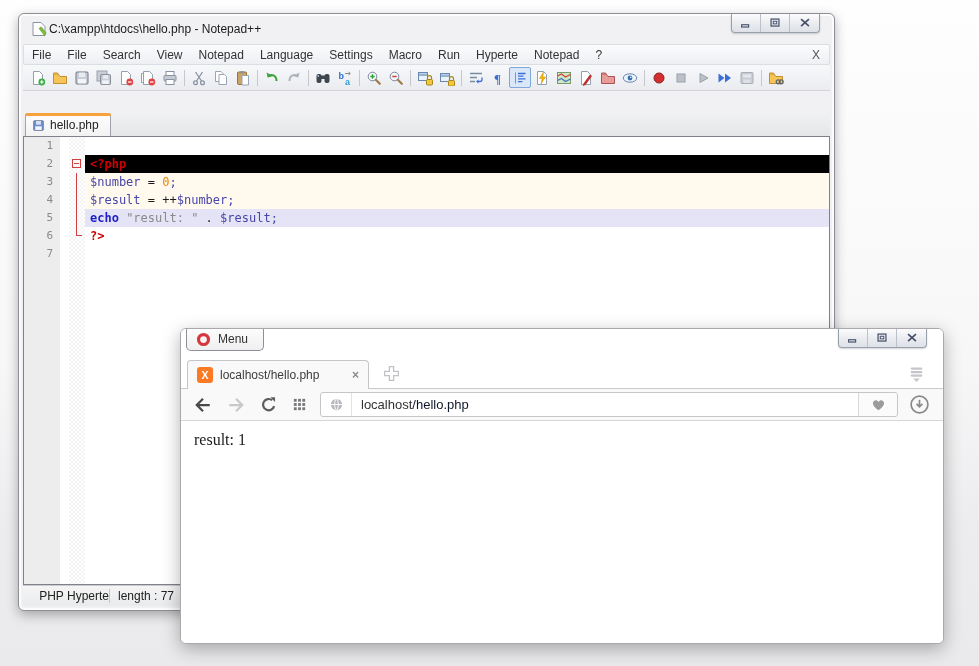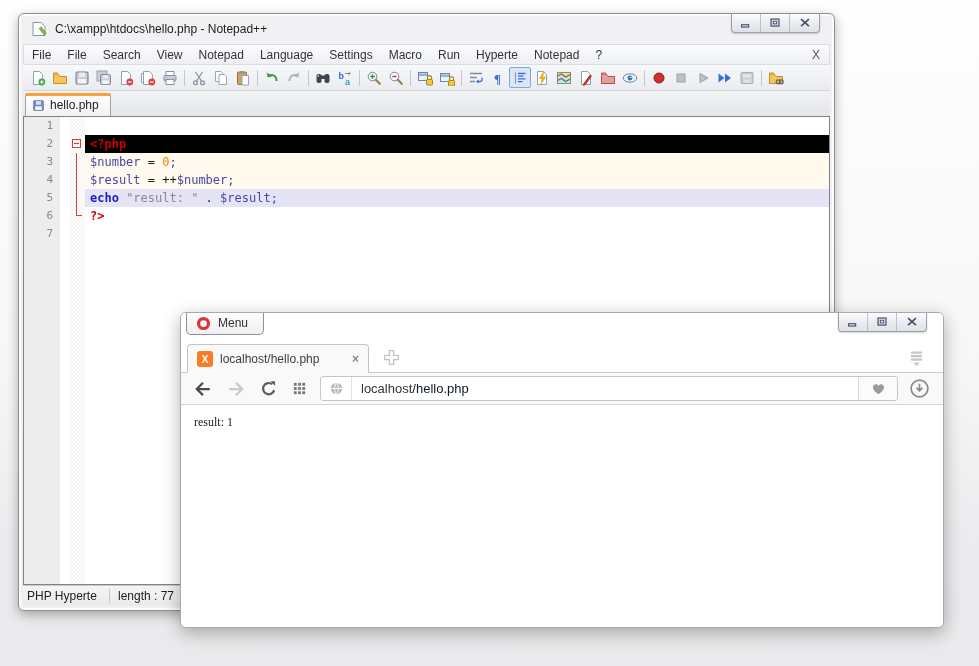--- a/index.html
+++ b/index.html
@@ -18,35 +18,35 @@
     box-shadow:0 1px 2px rgba(0,0,0,.18); }
   .wbtn{ width:29px; height:18px; display:flex; align-items:center; justify-content:center;
     border-right:1px solid #BBC1CA; }
   .wbtn:last-child{ border-right:none; }
 
   
   .np{ position:absolute; left:18px; top:13px; width:817px; height:598px; z-index:1;
     background:#F1F1F3; border:1px solid #8F9097; border-radius:6px;
     box-shadow:0 4px 12px rgba(0,0,0,.30), inset 0 0 0 2px rgba(255,255,255,.8);
     display:flex; flex-direction:column; padding:0 4px 4px; }
-  .np-title{ height:30px; display:flex; align-items:center; gap:8px; padding-left:8px;
+  .np-title{ height:30px; display:flex; align-items:center; gap:2px; padding-left:8px;
     font-size:12px; color:#1c1c1c; }
   .np-menu{ height:21px; display:flex; align-items:center;
     background:linear-gradient(#FBFCFD,#EDEFF3); border:1px solid #DADDE2; border-radius:2px;
     font-size:12px; color:#333; }
   .menu-item{ padding:0 8px; cursor:default; }
   .menu-close{ margin-left:auto; padding-right:9px; color:#555; font-size:12px; }
   .np-toolbar{ height:26px; display:flex; align-items:center; padding-left:4px;
     background:linear-gradient(#F7F8FA,#EAECF0); border-bottom:1px solid #D2D4D8; }
   .tb-btn{ width:22px; height:21px; display:flex; align-items:center; justify-content:center; }
   .tb-btn svg{ width:16px; height:16px; }
   .tb-btn.pressed{ background:#D9E7F8; border:1px solid #7FA8D9; border-radius:2px; }
   .tb-sep{ width:1px; height:16px; background:#C5C8CD; margin:0 3px; flex:none; }
   .np-tabbar{ height:25px; background:linear-gradient(#F1F2F3,#E5E6E8);
-    display:flex; align-items:flex-end; padding-left:2px; }
+    display:flex; align-items:flex-end; padding-left:2px;margin-top:20px; }
   .np-tab{ height:23px; display:flex; align-items:center; gap:5px; padding:0 11px 0 6px;
     background:linear-gradient(#FEFEFE,#F2F2F2); border:1px solid #9FA3A9; border-bottom:none;
     border-radius:3px 3px 0 0; position:relative; font-size:12px; color:#222; }
   .np-tab::before{ content:""; position:absolute; left:-1px; right:-1px; top:-1px; height:3px;
     background:#F9A13C; border-radius:3px 3px 0 0; }
   .np-editor{ flex:1; border:1px solid #7F8288; background:#fff; position:relative; overflow:hidden; }
   .ed-col-gutter{ position:absolute; left:0; top:0; bottom:0; width:36px; background:#EDEDEE; }
   .ed-col-fold{ position:absolute; left:45px; top:0; bottom:0; width:16px;
     background:conic-gradient(#F3F3F4 25%,#FFFFFF 0 50%,#F3F3F4 0 75%,#FFFFFF 0);
     background-size:4px 4px; }
@@ -62,26 +62,26 @@
   .fold-stub{ position:absolute; left:7px; top:8px; width:6px; height:1px; background:#D04040; }
   .fold-box{ position:absolute; left:3px; top:4px; width:9px; height:9px;
     border:1px solid #D04040; background:#FFF7F7; }
   .fold-box::after{ content:""; position:absolute; left:1px; top:3px; width:5px; height:1px;
     background:#D04040; }
   .tk-keyword{ font-weight:bold; }
   .tk-phptag{ font-weight:bold; }
   .np-status{ height:21px; display:flex; align-items:center; font-size:12px; color:#222;
     background:linear-gradient(#F5F5F6,#E9EAEC); border-top:1px solid #C9CBD0; }
   .st-seg1{ width:87px; padding-left:4px; border-right:1px solid #C4C6CA;
-    white-space:nowrap; overflow:hidden; }
+    white-space:nowrap; overflow:hidden;text-align:right; }
   .st-seg2{ padding-left:8px; white-space:nowrap;text-align:right; }
   .st-seg3{ padding-left:22px; white-space:nowrap; }
 
   
-  .op{ position:absolute; left:180px; top:312px; width:764px; height:316px; z-index:2;
+  .op{ position:absolute; left:180px; top:328px; width:764px; height:316px; z-index:2;
     background:#fff; border:1px solid #A9A9AD; border-radius:6px;
     box-shadow:0 5px 18px rgba(0,0,0,.30); overflow:hidden; display:flex; flex-direction:column; }
   .op-top{ height:26px; position:relative; background:#fff; }
   .op-menu-btn{ position:absolute; left:5px; top:-1px; height:23px; display:flex; align-items:center;
     gap:7px; padding:0 15px 0 9px; border:1px solid #8F9097; border-top:none;
     border-radius:3px 0 5px 5px; background:linear-gradient(#FDFDFD,#EFEFF1);
     font-size:12px; color:#333; }
   .op-tabbar{ height:33px; position:relative; display:flex; align-items:flex-end; padding-left:6px; background:#fff; }
   .op-tab{ width:182px; height:29px; margin-bottom:-1px; display:flex; align-items:center; gap:7px;
     padding:0 9px; background:#F9F9FA; border:1px solid #C5C5C9; border-bottom:none;
@@ -95,21 +95,21 @@
   .op-address{ flex:1; height:25px; background:#fff; border:1px solid #C6C6CA; border-radius:3px;
     display:flex; align-items:center; overflow:hidden; }
   .op-addr-globe{ width:31px; align-self:stretch; display:flex; align-items:center;
     justify-content:center; border-right:1px solid #E3E3E5; }
   .op-url{ flex:1; padding-left:9px; font-size:13px; color:#333; white-space:nowrap; }
   .op-url .path{ color:#0f172a; }
   .op-heart{ width:39px; align-self:stretch; display:flex; align-items:center; justify-content:center;
     border-left:1px solid #D8D8DA; background:#FBFBFC; border-radius:0 3px 3px 0; }
   .op-download{ margin-left:11px; }
   .op-content{ flex:1; background:#fff; padding:10px 13px;
-    font-family:"Liberation Serif","DejaVu Serif", serif; font-size:12px; color:#1a1a1a; }
+    font-family:"Liberation Serif","DejaVu Serif", serif; font-size:16px; color:#1a1a1a; }
 </style>
 </head>
 <body>
 
 <div class="np">
   <div class="np-title">
     <span>
         <svg viewBox="0 0 16 16" width="16" height="16">
           <path d="M2 1.5h8l4 4v9H2z" fill="#fff" stroke="#8A93A2"></path>
           <path d="M13.5 14.5L8 7.5l2.2-1.7 5 6.2z" fill="#7CBF3F" stroke="#568A20" stroke-width="0.5"></path>

